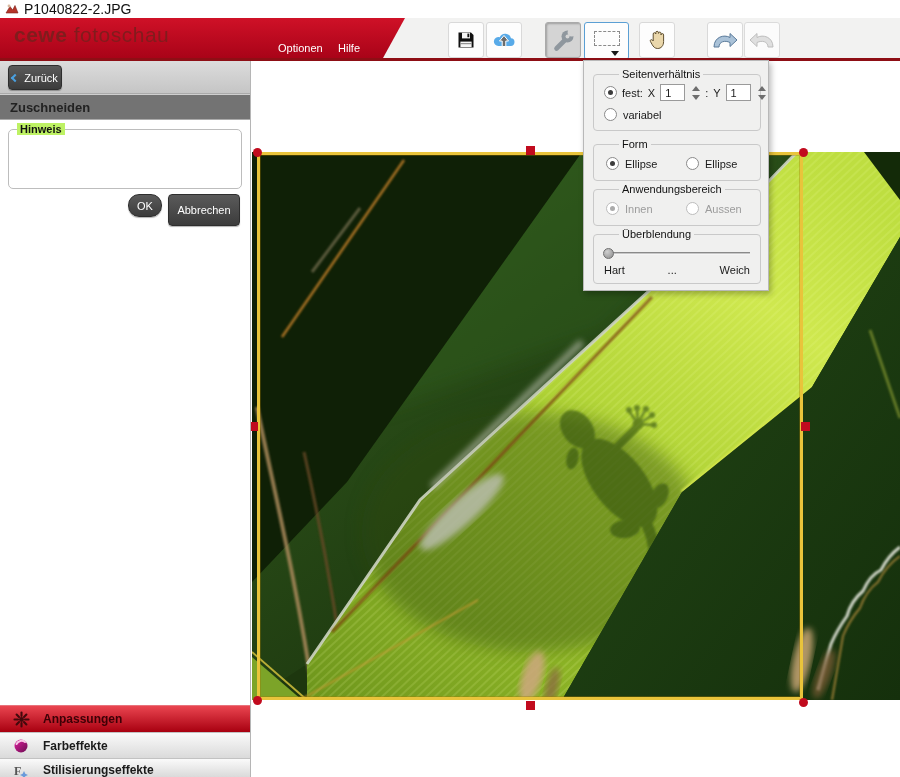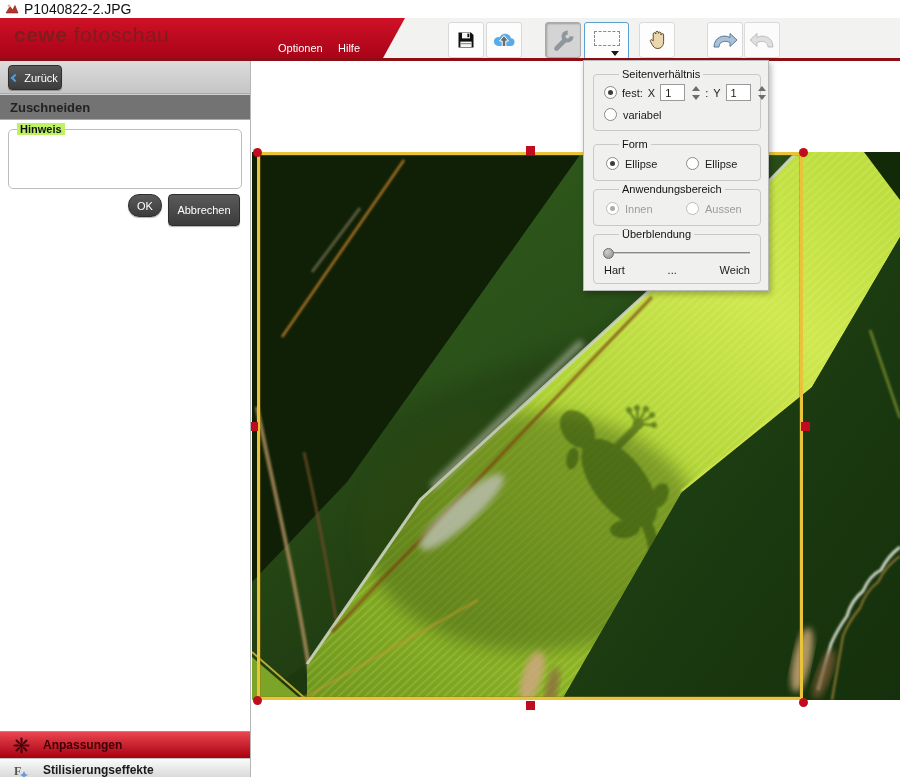--- a/index.html
+++ b/index.html
@@ -296,20 +296,35 @@
             <line x1="3.6" y1="3.6" x2="6" y2="6"></line>
               <line x1="11" y1="11" x2="13.4" y2="13.4"></line>
             <line x1="3.6" y1="13.4" x2="6" y2="11"></line>
               <line x1="11" y1="6" x2="13.4" y2="3.6"></line>
           </g>
           <circle cx="8.5" cy="8.5" r="2.4" fill="#42090c"></circle>
         </svg>
       </span>
       <span>Anpassungen</span>
     </div>
+    <div class="acc-row">
+      <span class="acc-icon">
+        <svg width="16" height="16" viewBox="0 0 16 16">
+          <defs>
+              <linearGradient id="swirl" x1="0" y1="0" x2="1" y2="1">
+            <stop offset="0" stop-color="#e020a0"></stop>
+                <stop offset="1" stop-color="#6a0c50"></stop>
+              </linearGradient>
+            </defs>
+          <circle cx="8" cy="8" r="6.5" fill="url(#swirl)"></circle>
+          <path d="M3.5 6 A5.5 5.5 0 0 1 12 4" stroke="#f8c8e8" stroke-width="2" fill="none" stroke-linecap="round"></path>
+        </svg>
+      </span>
+      <span>Farbeffekte</span>
+    </div>
     <div class="acc-row clipped">
       <span class="acc-icon">
         <svg width="16" height="16" viewBox="0 0 16 16">
           <text x="1" y="11" font-family="Liberation Serif, serif" font-size="12" font-weight="bold" fill="#555">F</text>
           <path d="M11 7 L12.3 9.7 L15 11 L12.3 12.3 L11 15 L9.7 12.3 L7 11 L9.7 9.7 Z" fill="#6a9ada"></path>
         </svg>
       </span>
       <span>Stilisierungseffekte</span>
     </div>
   </div>

